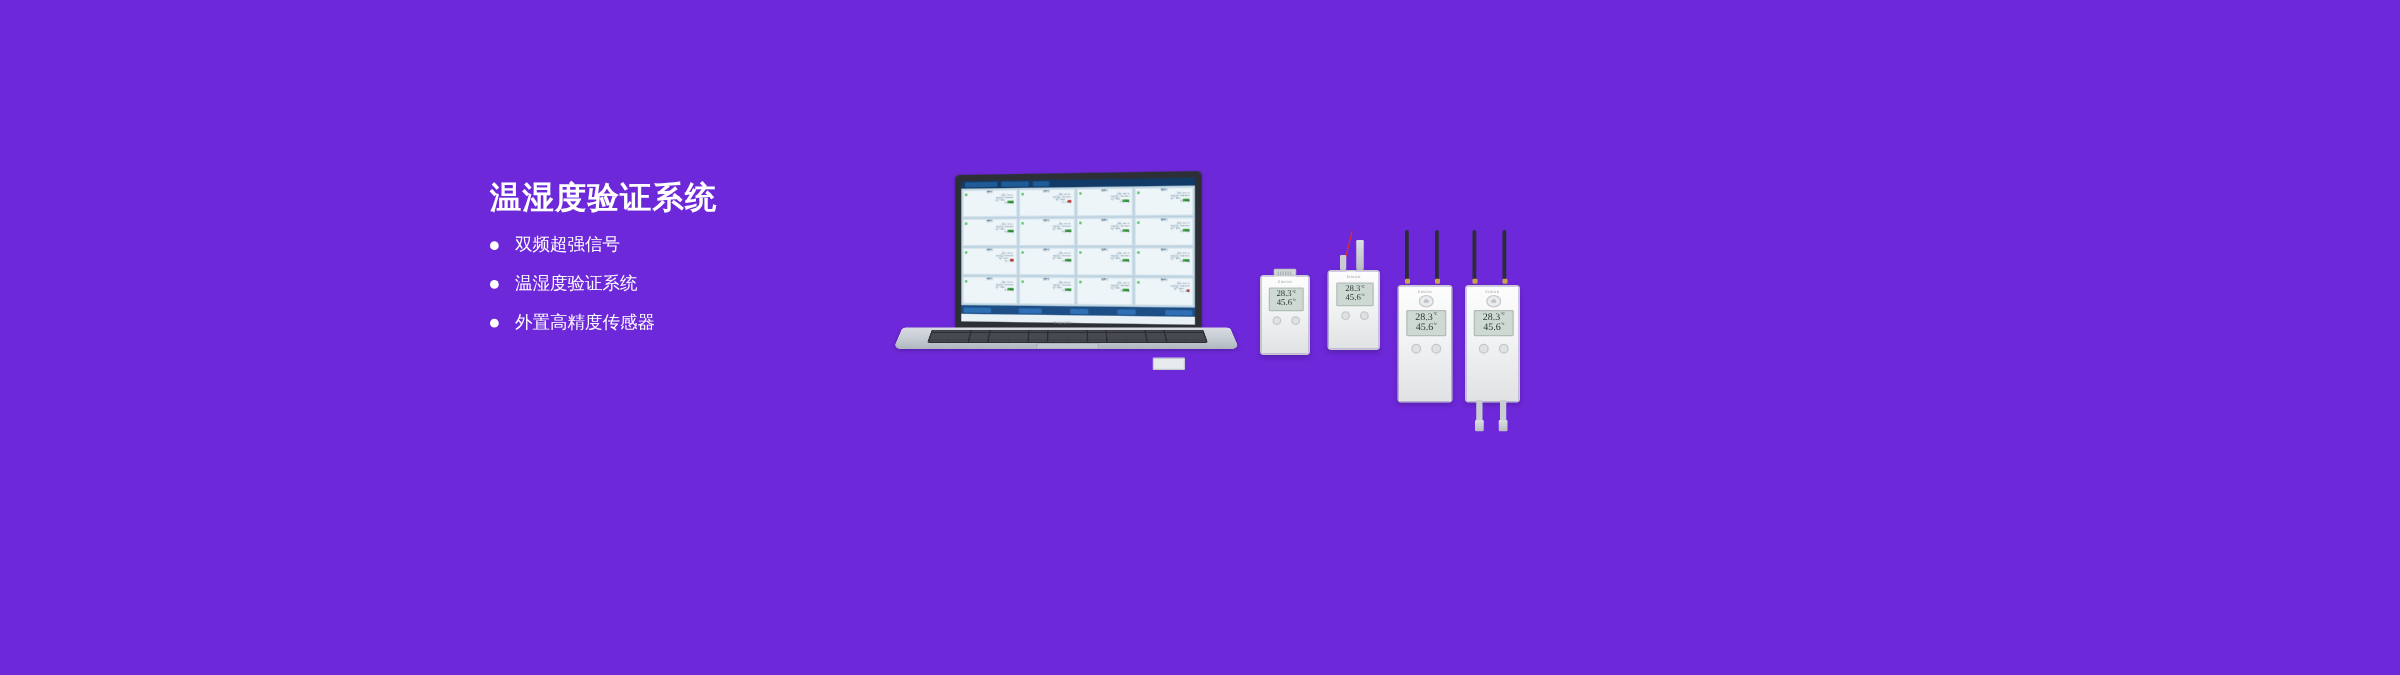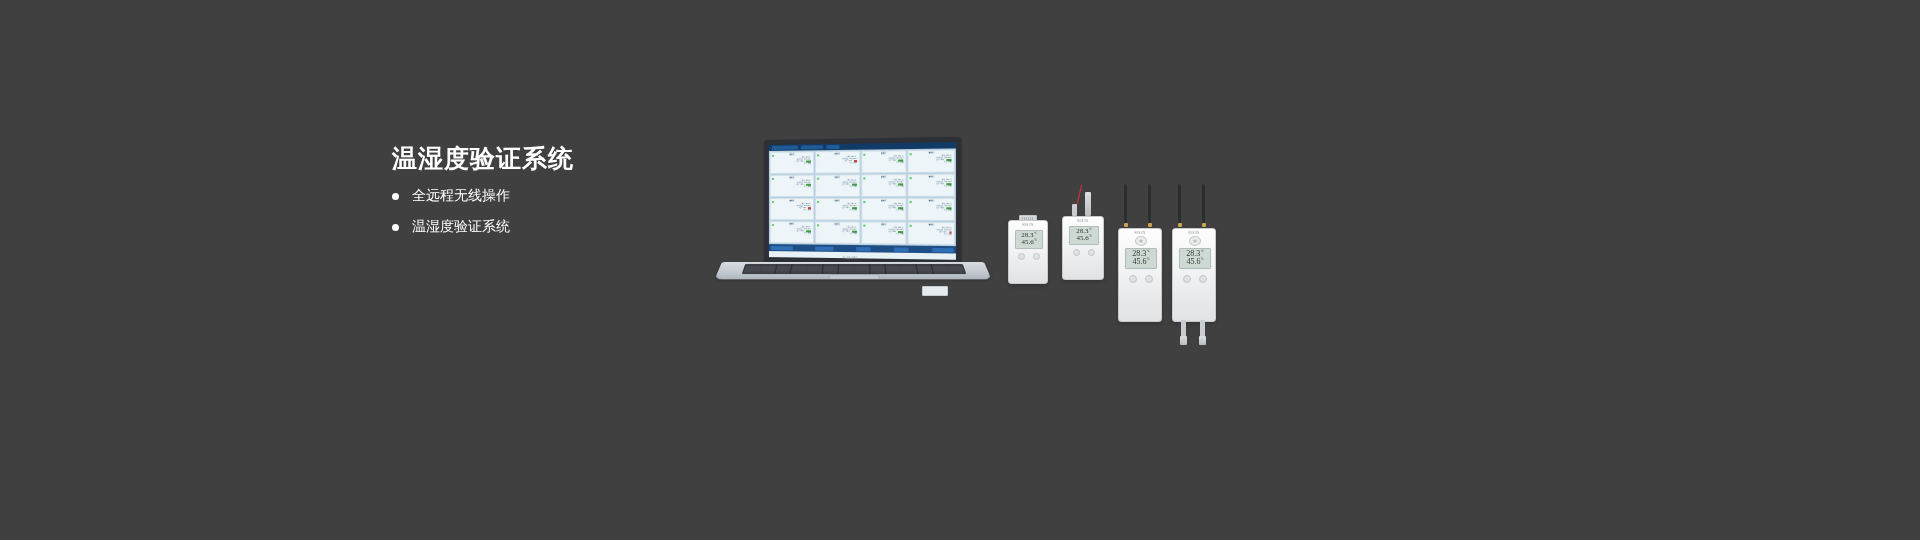--- a/index.html
+++ b/index.html
@@ -1,21 +1,21 @@
 <!DOCTYPE html>
 <html><head>
 <meta charset="utf-8">
 <style>
   html,body{margin:0;padding:0;}
   body{
     width:1920px;height:540px;overflow:hidden;
     background:#0077bd;
     font-family:"Liberation Sans","DejaVu Sans",sans-serif;
   }
-  .banner{position:relative;width:1920px;height:540px;background:#404040;}
+  .banner{position:relative;width:1920px;height:540px;background:#6d28d9;}
 
   
   .copy{position:absolute;left:392px;top:143px;width:330px;}
   .headline{
     font-size:25px;font-weight:bold;color:#ffffff;letter-spacing:1px;
     line-height:1.2;margin:0 0 14px 0;white-space:nowrap;
   }
   .subhead{
     font-size:14px;color:#eaf4fb;font-weight:normal;
     line-height:1.2;margin:0 0 18px 0;white-space:nowrap;
@@ -181,25 +181,29 @@
 </head>
 <body>
 
 <div class="banner">
 
   <div class="copy">
     <h1 class="headline">温湿度验证系统</h1>
     <ul class="feature-list">
       <li class="feature-item">
         <span class="dot"></span>
-        <span>全远程无线操作</span>
+        <span>双频超强信号</span>
       </li>
       <li class="feature-item">
         <span class="dot"></span>
         <span>温湿度验证系统</span>
+      </li>
+      <li class="feature-item">
+        <span class="dot"></span>
+        <span>外置高精度传感器</span>
       </li>
     </ul>
   </div>
 
   <div class="laptop">
 
     <div class="lid">
       <div class="screen">
 
         <div class="scr-topbar">

